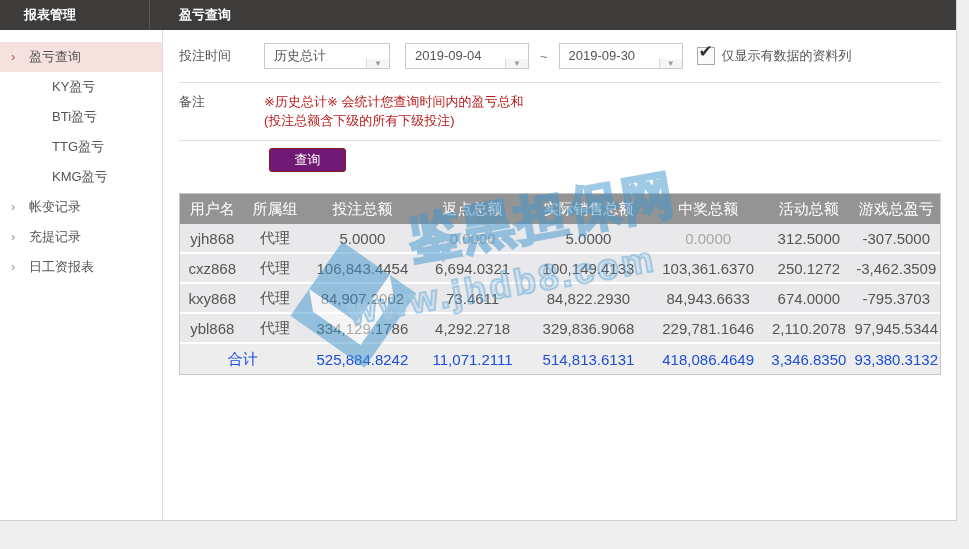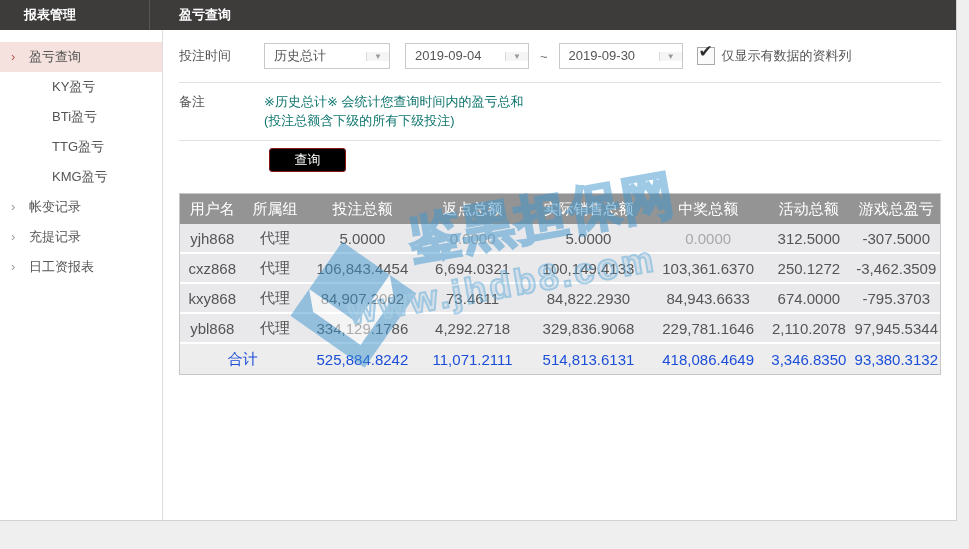--- a/index.html
+++ b/index.html
@@ -30,38 +30,38 @@
   .side-item{position:relative;height:30px;line-height:30px;font-size:13px;color:#555;cursor:pointer;}
   .side-item.lvl1{padding-left:29px;}
   .side-item.lvl2{padding-left:52px;}
   .side-item.active{background:#f5e2de;}
   .side-item .chev{position:absolute;left:11px;top:0;font-size:13px;color:#999;}
   .side-item.active .chev{color:#b2584b;}
   
   .main{position:absolute;left:164px;top:30px;right:0;bottom:0;box-sizing:border-box;padding:0 15px;background:#fff;}
   .filter-row{display:flex;align-items:center;height:52px;border-bottom:1px solid #e0e0e0;font-size:13px;color:#555;}
   .flabel{width:85px;flex:none;}
-  .combo{display:flex;align-items:center;height:26px;border:1px solid #c9c9c9;background:#fff;box-sizing:border-box;flex:none;}
+  .combo{display:flex;align-items:flex-end;height:26px;border:1px solid #c9c9c9;background:#fff;box-sizing:border-box;flex:none;}
   .combo .txt{line-height:24px;padding-left:9px;color:#555;}
   .combo.sel .txt{width:92px;}
   .combo.date .txt{width:90px;}
   .combo .arrow{
     width:22px;border-left:1px solid #d9d9d9;background:#f5f5f5;color:#999;
     display:flex;align-items:center;justify-content:center;font-size:8px;
   }
   .gap15{width:15px;flex:none;}
   .tilde{margin:0 11px;color:#777;}
   .checkbox{position:relative;width:16px;height:16px;border:1px solid #a9a9a9;background:#fafafa;margin:0 7px 0 14px;flex:none;cursor:pointer;}
   .checkbox .mark{position:absolute;left:1px;top:-7px;font-size:17px;color:#2e2e2e;}
   .note-row{display:flex;border-bottom:1px solid #e0e0e0;padding:9px 0 10px;}
   .note-label{width:85px;flex:none;font-size:13px;color:#555;padding-top:1px;}
-  .note-text{font-size:13px;color:#0f766e;line-height:19px;}
+  .note-text{font-size:13px;color:#b91c1c;line-height:19px;}
   .btn-row{padding-top:7px;}
   .query-btn{
-    display:block;margin-left:90px;width:77px;height:24px;background:#000000;
+    display:block;margin-left:90px;width:77px;height:24px;background:#701a75;
     border:1px solid #8a1616;border-radius:3px;color:#fff;font-size:13px;cursor:pointer;
     font-family:inherit;line-height:20px;
   }
   
   .table-wrap{margin-top:21px;border:1px solid #c6c6c6;}
   table{width:100%;border-collapse:collapse;font-size:15px;table-layout:fixed;}
   thead th{background:#949494;color:#fff;height:28px;font-weight:normal;text-align:center;}
   tbody td{background:#e9e9ec;color:#555;height:26px;text-align:center;border-bottom:2px solid #fff;}
   tbody td.muted{color:#a8a8a8;}
   tfoot td{background:#ededed;color:#1d4ed8;height:28px;text-align:center;border-top:1px solid #b3b3b3;}

